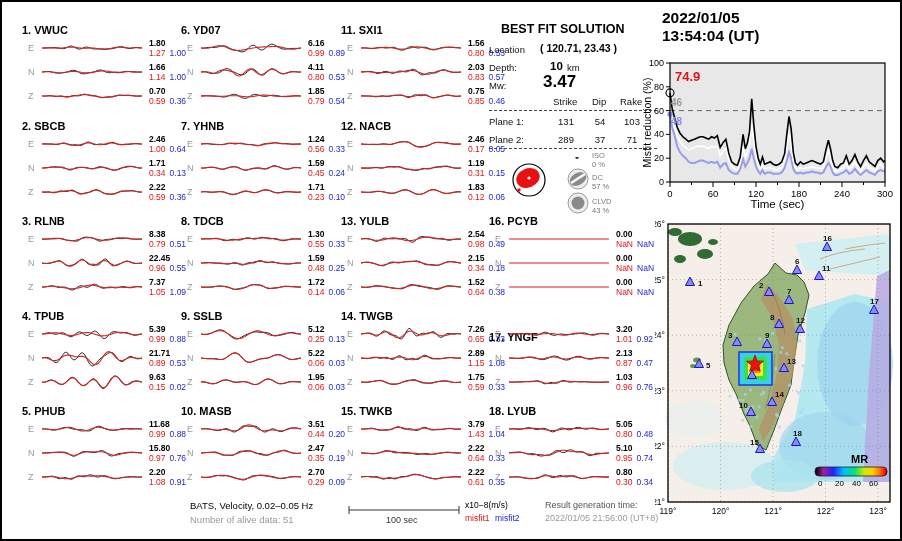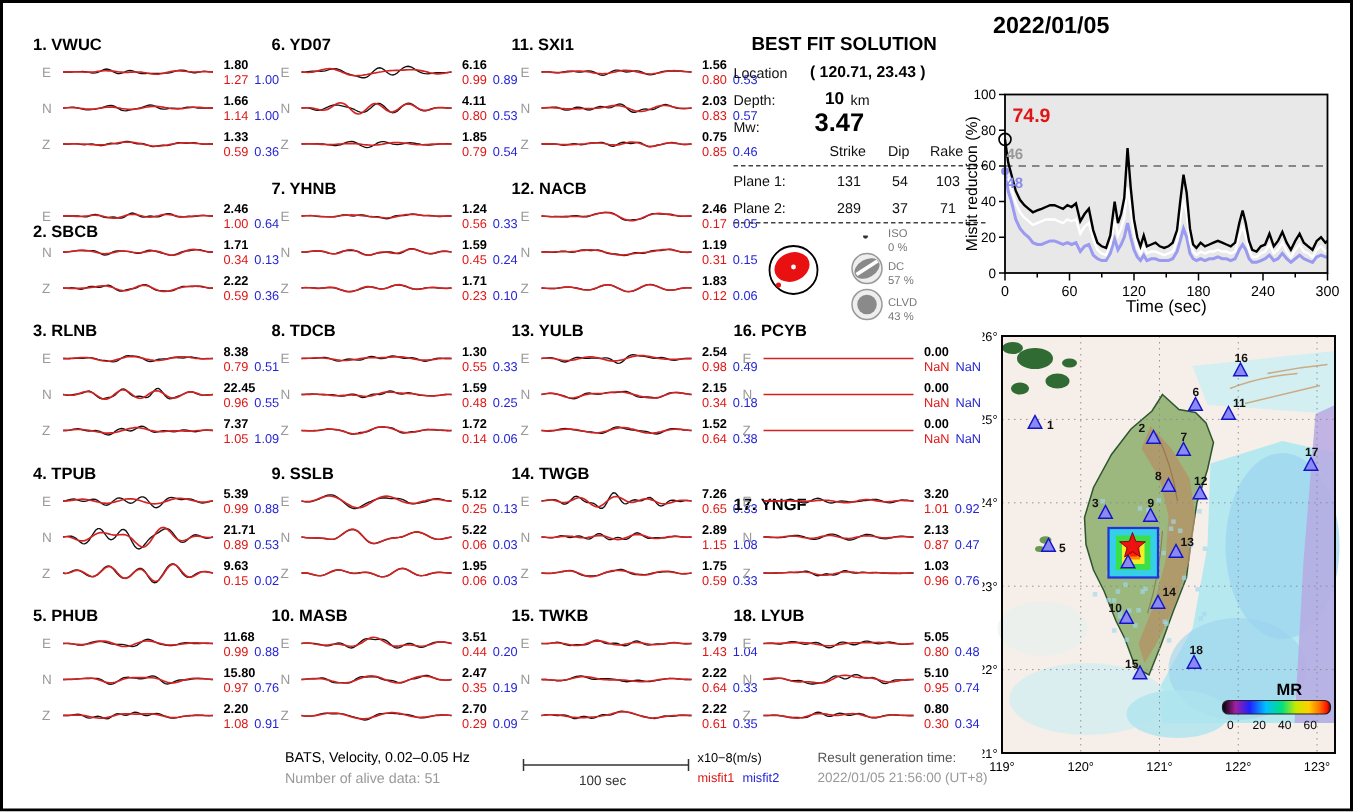--- a/index.html
+++ b/index.html
@@ -60,25 +60,25 @@
           <div class="num-bot"><span class="m1">1.14</span><span class="m2">1.00</span></div>
         </div>
       </div>
       <div class="ch" style="left: 20px; top: 83px;">
         <div class="ch-label">Z</div>
         <svg class="wave" width="104" height="22">
           <polyline points="2.0,11.0 3.4,11.0 4.9,11.1 6.3,11.0 7.8,10.8 9.2,10.7 10.7,10.7 12.1,10.9 13.6,11.2 15.0,11.4 16.5,11.5 17.9,11.3 19.4,11.1 20.8,10.9 22.3,11.1 23.7,11.4 25.2,11.8 26.6,12.1 28.1,12.1 29.5,11.7 31.0,11.1 32.4,10.7 33.9,10.5 35.3,10.6 36.8,10.8 38.2,10.9 39.7,10.6 41.1,10.1 42.6,9.6 44.0,9.2 45.5,9.2 46.9,9.6 48.4,10.1 49.8,10.6 51.3,10.8 52.7,10.8 54.2,10.7 55.6,10.8 57.1,11.2 58.5,11.8 60.0,12.3 61.4,12.7 62.9,12.7 64.3,12.4 65.8,12.1 67.2,11.9 68.7,11.8 70.1,11.9 71.6,12.0 73.0,11.8 74.5,11.4 75.9,10.9 77.4,10.4 78.8,10.1 80.3,10.1 81.7,10.3 83.2,10.5 84.6,10.5 86.1,10.4 87.5,10.3 89.0,10.2 90.4,10.3 91.9,10.6 93.3,10.8 94.8,11.0 96.2,11.1 97.7,11.1 99.1,11.0 100.6,11.0 102.0,11.0" fill="none" stroke="#111" stroke-width="0.9"></polyline>
           <polyline points="2.0,11.0 3.4,11.0 4.9,11.0 6.3,11.0 7.8,10.9 9.2,10.9 10.7,10.9 12.1,11.0 13.6,11.0 15.0,11.1 16.5,11.1 17.9,11.2 19.4,11.3 20.8,11.4 22.3,11.5 23.7,11.6 25.2,11.6 26.6,11.6 28.1,11.6 29.5,11.5 31.0,11.4 32.4,11.2 33.9,11.0 35.3,10.8 36.8,10.6 38.2,10.3 39.7,10.1 41.1,9.9 42.6,9.8 44.0,9.7 45.5,9.7 46.9,9.8 48.4,9.9 49.8,10.1 51.3,10.3 52.7,10.6 54.2,10.9 55.6,11.2 57.1,11.6 58.5,11.8 60.0,12.1 61.4,12.3 62.9,12.4 64.3,12.4 65.8,12.4 67.2,12.3 68.7,12.1 70.1,11.9 71.6,11.7 73.0,11.4 74.5,11.1 75.9,10.9 77.4,10.7 78.8,10.5 80.3,10.3 81.7,10.2 83.2,10.2 84.6,10.2 86.1,10.3 87.5,10.3 89.0,10.5 90.4,10.6 91.9,10.7 93.3,10.8 94.8,10.9 96.2,11.0 97.7,11.0 99.1,11.1 100.6,11.0 102.0,11.0" fill="none" stroke="#d42222" stroke-width="1.1"></polyline>
         </svg>
         <div class="nums">
-          <div class="num-top">1.33</div>
+          <div class="num-top">0.70</div>
           <div class="num-bot"><span class="m1">0.59</span><span class="m2">0.36</span></div>
         </div>
       </div>
-      <div class="st-header" style="left: 20px; top: 118px; margin-top: 29px;">2.  SBCB</div>
+      <div class="st-header" style="left: 20px; top: 118px;">2.  SBCB</div>
       <div class="ch" style="left: 20px; top: 131px;">
         <div class="ch-label">E</div>
         <svg class="wave" width="104" height="22">
           <polyline points="2.0,11.0 3.4,10.9 4.9,11.0 6.3,11.0 7.8,11.0 9.2,10.9 10.7,10.9 12.1,11.0 13.6,11.2 15.0,11.4 16.5,11.6 17.9,11.5 19.4,11.1 20.8,10.5 22.3,10.1 23.7,9.9 25.2,10.2 26.6,10.8 28.1,11.4 29.5,11.9 31.0,12.1 32.4,12.0 33.9,11.8 35.3,11.7 36.8,11.8 38.2,12.2 39.7,12.4 41.1,12.4 42.6,11.9 44.0,11.0 45.5,10.0 46.9,9.2 48.4,9.0 49.8,9.4 51.3,10.1 52.7,11.0 54.2,11.5 55.6,11.7 57.1,11.5 58.5,11.2 60.0,11.0 61.4,11.1 62.9,11.4 64.3,11.6 65.8,11.5 67.2,11.1 68.7,10.5 70.1,9.8 71.6,9.4 73.0,9.4 74.5,9.8 75.9,10.5 77.4,11.2 78.8,11.6 80.3,11.7 81.7,11.6 83.2,11.4 84.6,11.3 86.1,11.2 87.5,11.3 89.0,11.3 90.4,11.2 91.9,11.0 93.3,10.8 94.8,10.6 96.2,10.6 97.7,10.7 99.1,10.9 100.6,11.0 102.0,11.0" fill="none" stroke="#111" stroke-width="0.9"></polyline>
           <polyline points="2.0,11.0 3.4,10.9 4.9,10.9 6.3,10.9 7.8,11.0 9.2,11.1 10.7,11.2 12.1,11.2 13.6,11.3 15.0,11.2 16.5,11.1 17.9,11.0 19.4,10.8 20.8,10.6 22.3,10.5 23.7,10.5 25.2,10.6 26.6,10.7 28.1,11.0 29.5,11.4 31.0,11.7 32.4,12.1 33.9,12.3 35.3,12.5 36.8,12.4 38.2,12.3 39.7,11.9 41.1,11.5 42.6,11.1 44.0,10.6 45.5,10.2 46.9,10.0 48.4,9.9 49.8,9.9 51.3,10.1 52.7,10.5 54.2,10.8 55.6,11.2 57.1,11.5 58.5,11.7 60.0,11.8 61.4,11.7 62.9,11.4 64.3,11.1 65.8,10.8 67.2,10.4 68.7,10.1 70.1,10.0 71.6,10.0 73.0,10.1 74.5,10.3 75.9,10.6 77.4,10.9 78.8,11.2 80.3,11.4 81.7,11.6 83.2,11.6 84.6,11.6 86.1,11.4 87.5,11.3 89.0,11.1 90.4,10.9 91.9,10.8 93.3,10.7 94.8,10.7 96.2,10.7 97.7,10.8 99.1,10.9 100.6,11.0 102.0,11.0" fill="none" stroke="#d42222" stroke-width="1.1"></polyline>
         </svg>
         <div class="nums">
           <div class="num-top">2.46</div>
           <div class="num-bot"><span class="m1">1.00</span><span class="m2">0.64</span></div>
         </div>
@@ -687,20 +687,21 @@
     <span>ISO</span><br><span>0 %</span>
   </div>
   <div class="abs decomp-lbl" style="left:590px;top:171px;">
     <span>DC</span><br><span>57 %</span>
   </div>
   <div class="abs decomp-lbl" style="left:590px;top:195px;">
     <span>CLVD</span><br><span>43 %</span>
   </div>
 
   <div class="hdr" style="top:7px;">2022/01/05</div>
+  <div class="hdr" style="top:25px;">13:54:04  (UT)</div>
 
   <svg id="misfit-chart" class="abs" style="left:640px;top:46px;" width="262" height="164">
       <rect x="28" y="15" width="215" height="119" fill="#e8e8e8" stroke="none"></rect>
       <line x1="28" y1="62.6" x2="243" y2="62.6" stroke="#666" stroke-dasharray="5,4" stroke-width="1"></line>
       <line x1="24" y1="134" x2="28" y2="134" stroke="#000" stroke-width="1"></line>
       <text x="22" y="137" text-anchor="end" font-size="9" fill="#000" font-family="Liberation Sans, sans-serif">0</text>
       <line x1="24" y1="110.2" x2="28" y2="110.2" stroke="#000" stroke-width="1"></line>
       <text x="22" y="113.2" text-anchor="end" font-size="9" fill="#000" font-family="Liberation Sans, sans-serif">20</text>
       <line x1="24" y1="86.4" x2="28" y2="86.4" stroke="#000" stroke-width="1"></line>
       <text x="22" y="89.4" text-anchor="end" font-size="9" fill="#000" font-family="Liberation Sans, sans-serif">40</text>

